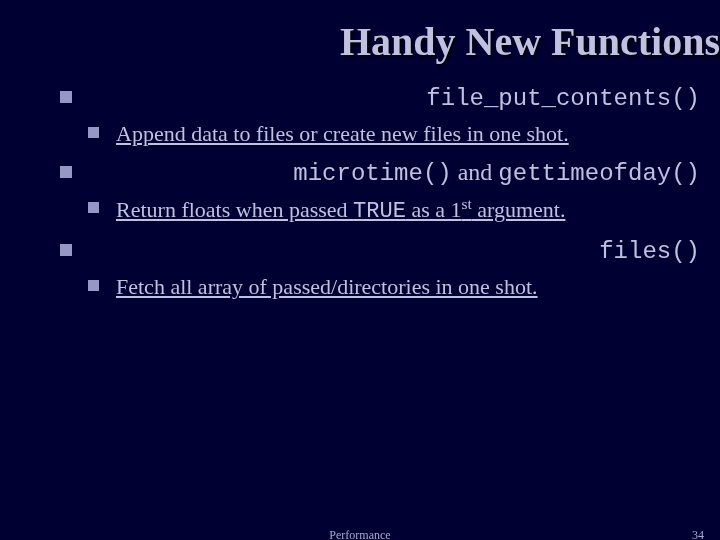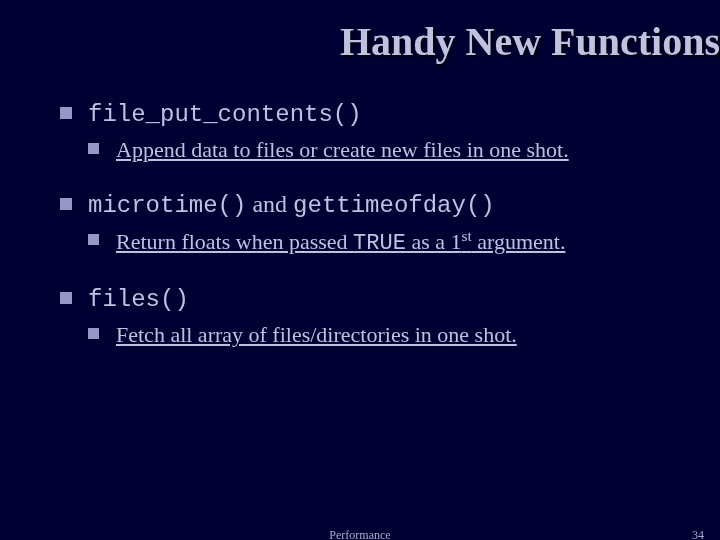--- a/index.html
+++ b/index.html
@@ -29,21 +29,22 @@
   }
   .content {
     padding-left: 60px;
     padding-right: 20px;
     font-size: 24px;
     line-height: 1.5;
   }
   .li1 {
     position: relative;
     padding-left: 28px;
-    margin-top: 20px;
+    margin-top: 4px;
+    text-align: right;
   }
   .li2 {
     position: relative;
     padding-left: 28px;
     margin-left: 28px;
     font-size: 22px;
     text-decoration: underline;
   }
   .li1::before, .li2::before {
     content: "";
@@ -100,21 +101,21 @@
     </div>
     <div class="li2">
       <span>Return floats when passed </span><span class="code">TRUE</span><span> as a 1</span><sup>st</sup><span> argument.</span>
     </div>
 
 
     <div class="li1">
       <span class="code">files()</span>
     </div>
     <div class="li2">
-      <span>Fetch all array of files/directories in one shot.</span>
+      <span>Fetch all array of passed/directories in one shot.</span>
     </div>
 
   </div>
 
   <div class="footer">
     <div class="footer-center">Performance</div>
     <div class="footer-right">34</div>
   </div>
 
 </div>

